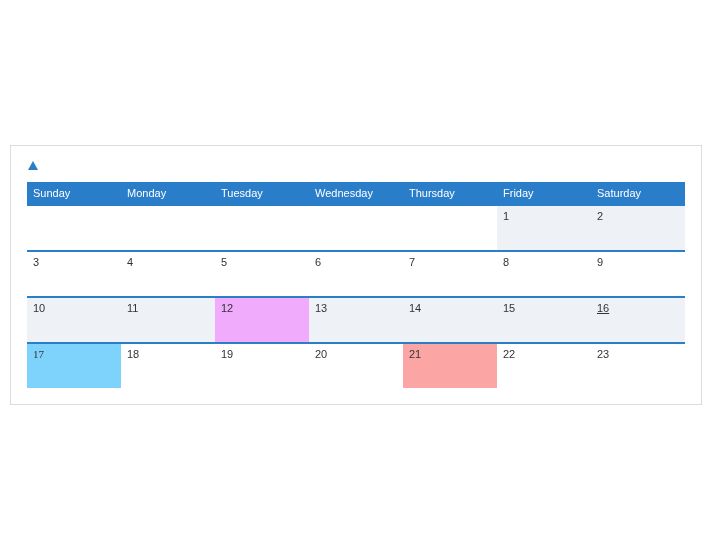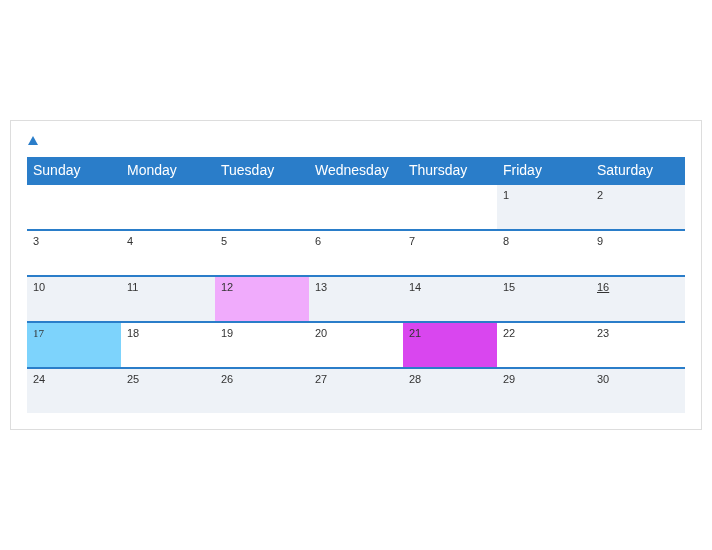--- a/index.html
+++ b/index.html
@@ -38,21 +38,21 @@
       text-align: right;
       min-width: 80px;
     }
     .calendar-grid {
       width: 100%;
       border-collapse: collapse;
     }
     .calendar-grid thead tr th {
       background: #2a7dc9;
       color: #fff;
-      font-size: 14px;
+      font-size: 11px;
       font-weight: normal;
       padding: 5px 6px;
       text-align: left;
       border: none;
     }
     .calendar-grid tbody tr td {
       background: #f0f4f8;
       vertical-align: top;
       padding: 4px 6px 28px 6px;
       font-size: 11px;
@@ -166,28 +166,19 @@
           <td style="background: rgb(238, 242, 247); margin-top: 46px;"><span class="day-num">13</span></td>
           <td style="background: rgb(238, 242, 247);"><span class="day-num">14</span></td>
           <td style="background: rgb(238, 242, 247);"><span class="day-num">15</span></td>
           <td style="background: rgb(238, 242, 247); text-decoration: underline;"><span class="day-num">16</span></td>
         </tr>
         <tr>
           <td style="background: #7dd3fc; font-family: Liberation Serif, serif;"><span class="day-num">17</span></td>
           <td style="background: rgb(255, 255, 255);"><span class="day-num">18</span></td>
           <td style="background: rgb(255, 255, 255);"><span class="day-num">19</span></td>
           <td style="background: rgb(255, 255, 255);"><span class="day-num">20</span></td>
-          <td style="background: #d946ef;"><span class="day-num">21</span></td>
+          <td style="background: #fca5a5;"><span class="day-num">21</span></td>
           <td style="background: rgb(255, 255, 255);"><span class="day-num">22</span></td>
           <td style="background: rgb(255, 255, 255);"><span class="day-num">23</span></td>
-        </tr>
-        <tr>
-          <td style="background: rgb(238, 242, 247);"><span class="day-num">24</span></td>
-          <td style="background: rgb(238, 242, 247);"><span class="day-num">25</span></td>
-          <td style="background: rgb(238, 242, 247);"><span class="day-num">26</span></td>
-          <td style="background: rgb(238, 242, 247);"><span class="day-num">27</span></td>
-          <td style="background: rgb(238, 242, 247);"><span class="day-num">28</span></td>
-          <td style="background: rgb(238, 242, 247);"><span class="day-num">29</span></td>
-          <td style="background: rgb(238, 242, 247);"><span class="day-num">30</span></td>
         </tr>
       </tbody>
   </table>
 </div>
 
 </body></html>

